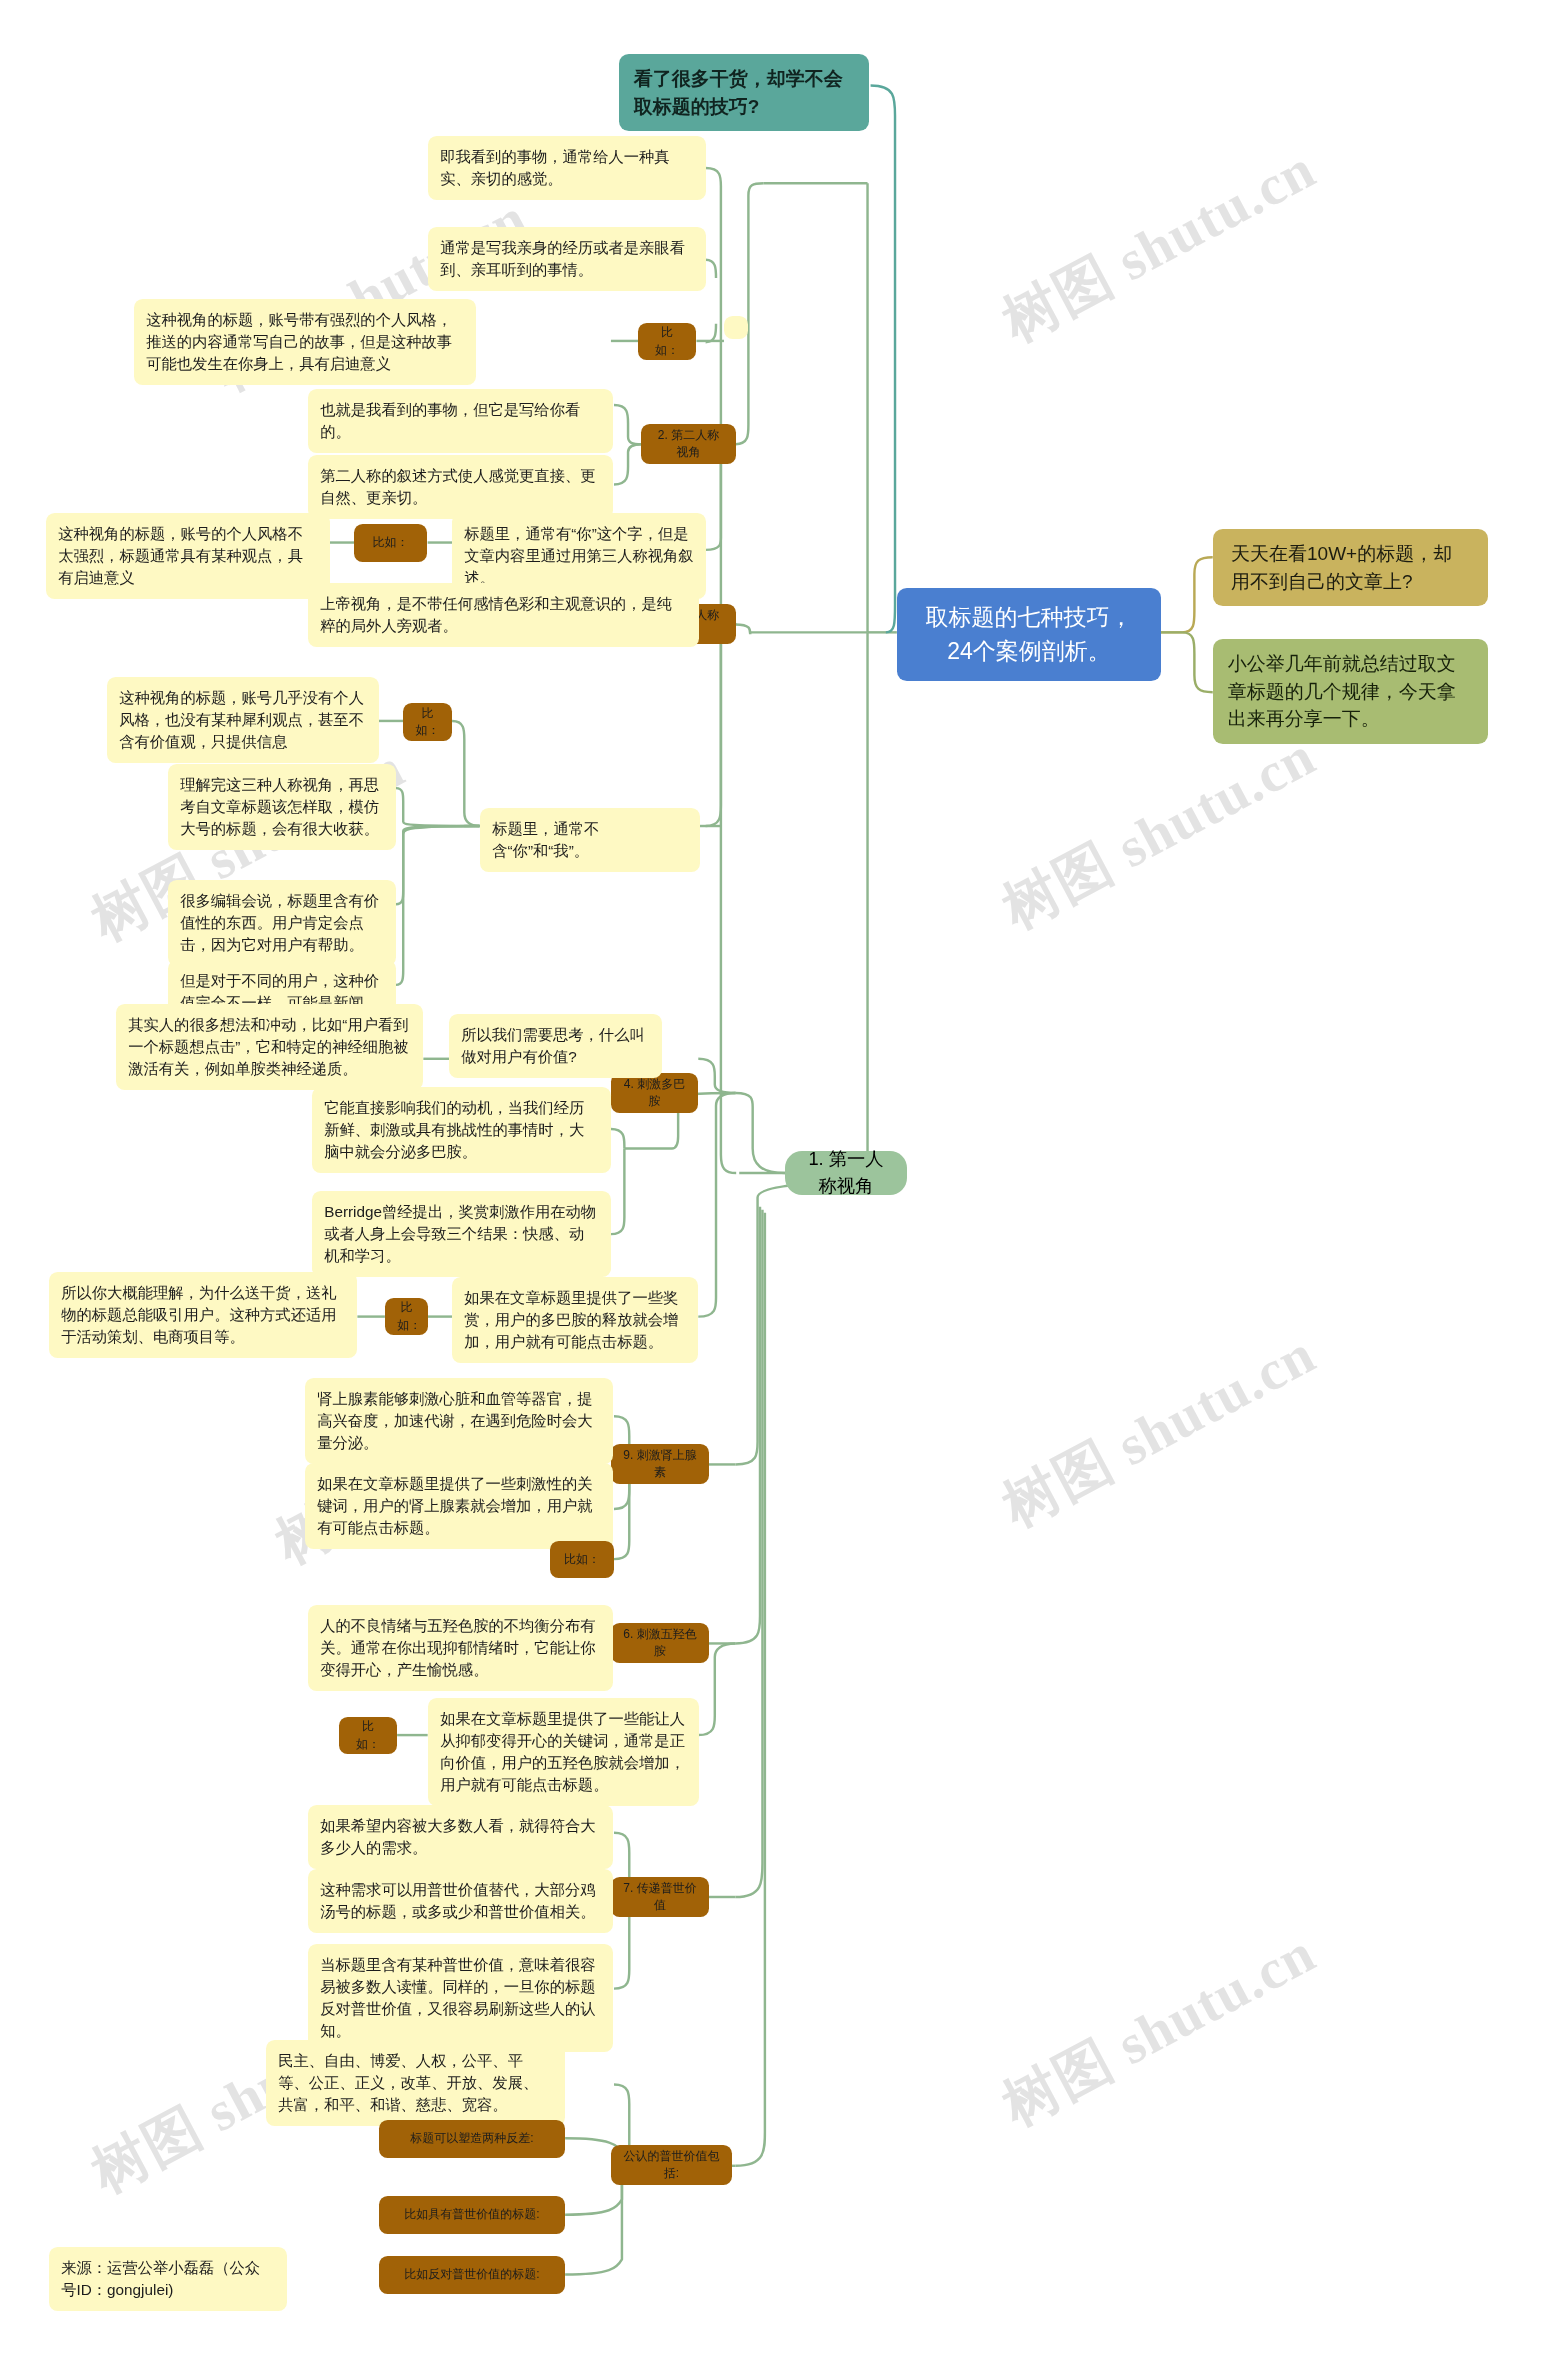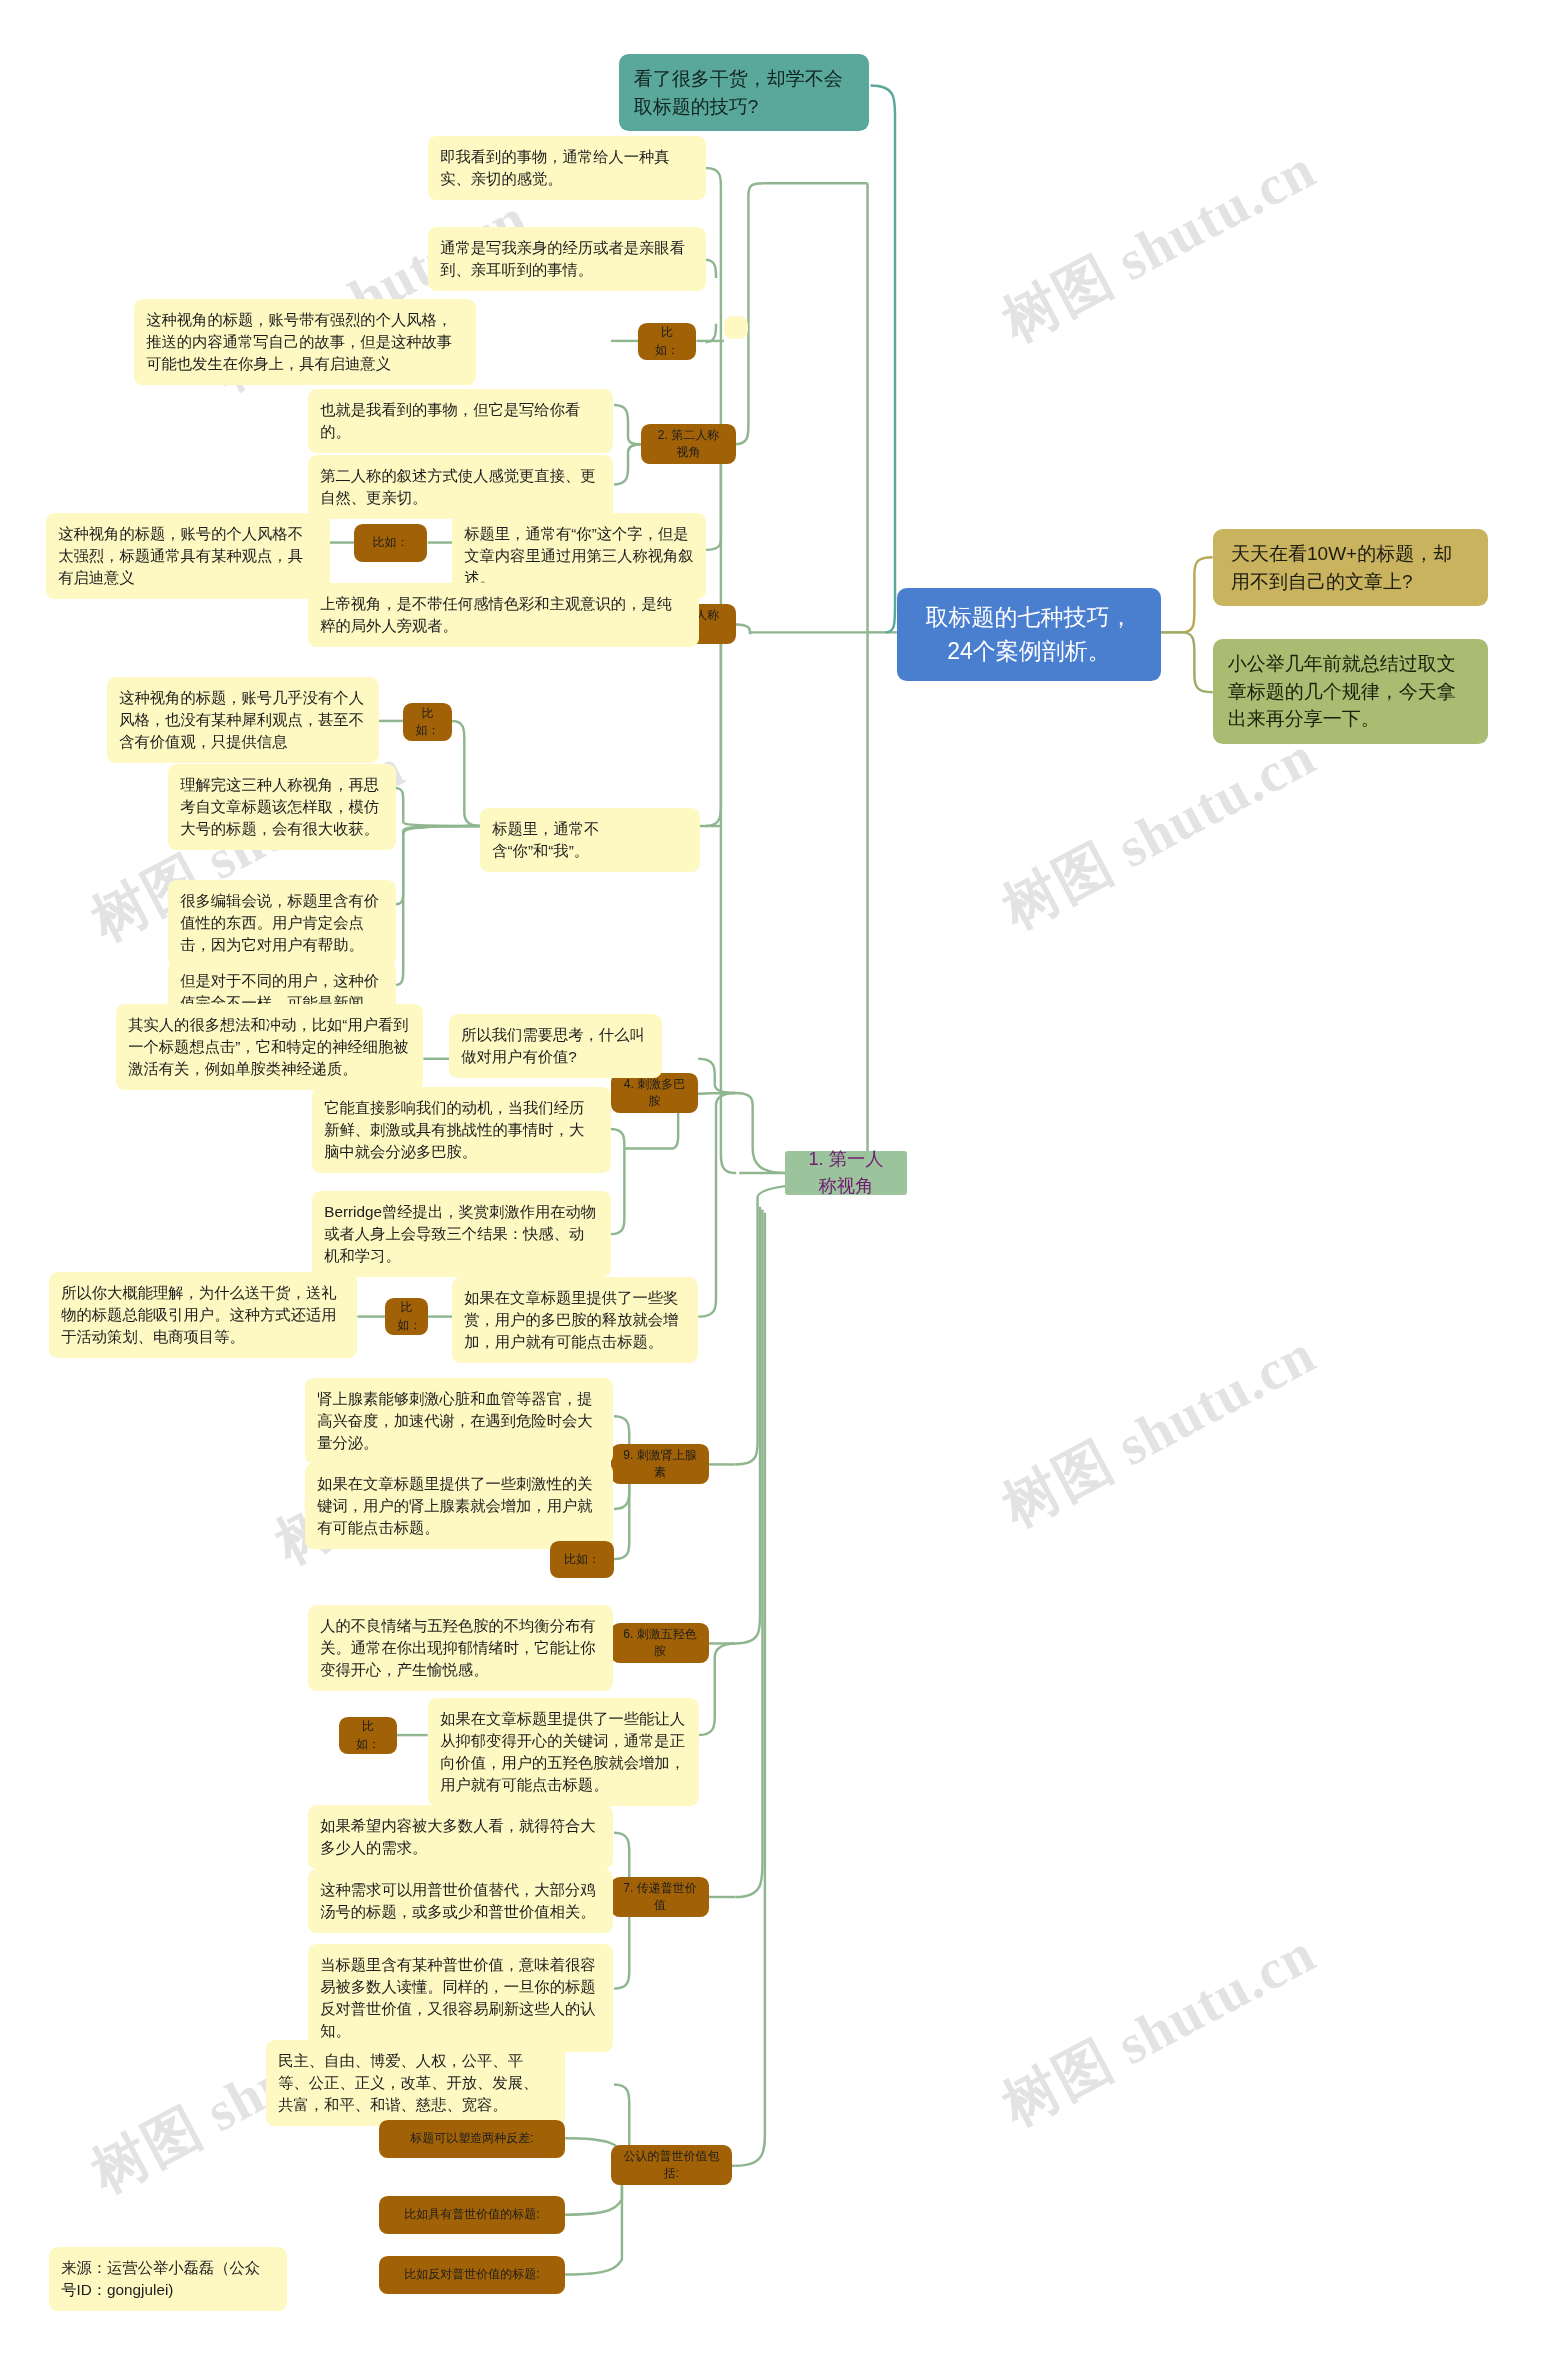--- a/index.html
+++ b/index.html
@@ -62,26 +62,26 @@
     background:#a16207;
     color:#1c1c1c;
     font-size:12px;
     padding:8.6px 12.2px;
     justify-content:center;
     text-align:center;
   }
   
   .lv1{
     background:#9cc49c;
-    color:#701a75;
+    color:#000000;
     font-size:18.3px;
     padding:9.8px 14.7px;
     justify-content:center;
     text-align:center;
-    border-radius:3px;
+    border-radius:17px;
   }
   
   .root{
     background:#4a7fd0;
     color:#ffffff;
     font-size:23px;
     padding:13.4px 16px;
     justify-content:center;
     text-align:center;
     border-radius:9.8px;
@@ -208,21 +208,21 @@
 
       <path d="M1005,3412 C1030,3412 1030,3428 1030,3444 L1030,3530 C1030,3540 1040,3545 1055,3545"></path>
       <path d="M925,3500 C1005,3500 1010,3512 1018,3524 L1018,3530 C1018,3540 1030,3545 1055,3545"></path>
       <path d="M925,3625 C1000,3625 1010,3614 1018,3600 L1018,3560 C1018,3550 1030,3545 1055,3545"></path>
       <path d="M925,3723 C1000,3723 1010,3712 1018,3698 L1018,3565 C1018,3553 1030,3545 1055,3545"></path>
       <path d="M1160,3545 L1204,3545"></path>
       <path d="M700,3723 L745,3723"></path>
     </g>
   </svg>
 
-  <div class="node teal" style="left:619px;top:54px;width:250px;">
+  <div class="node teal" style="left:619px;top:54px;width:250px;font-weight:bold;">
     <span class="txt">看了很多干货，却学不会取标题的技巧?</span>
   </div>
 
   <div class="node root" style="left:897px;top:588px;width:264px;">
     <span class="txt">取标题的七种技巧，24个案例剖析。</span>
   </div>
 
   <div class="node gold" style="left:1213px;top:529px;width:275px;">
     <span class="txt">天天在看10W+的标题，却用不到自己的文章上?</span>
   </div>

